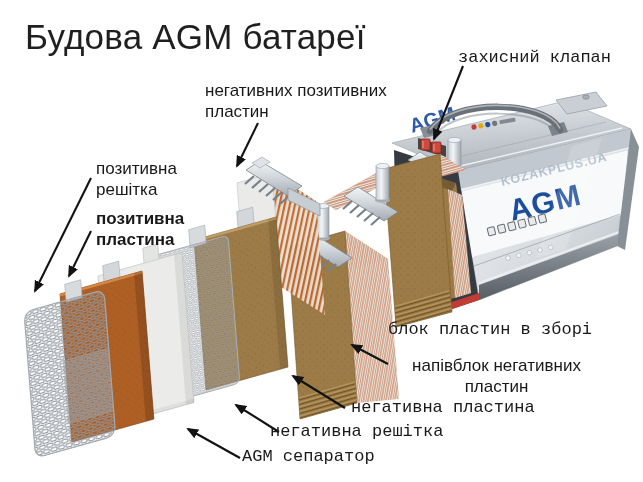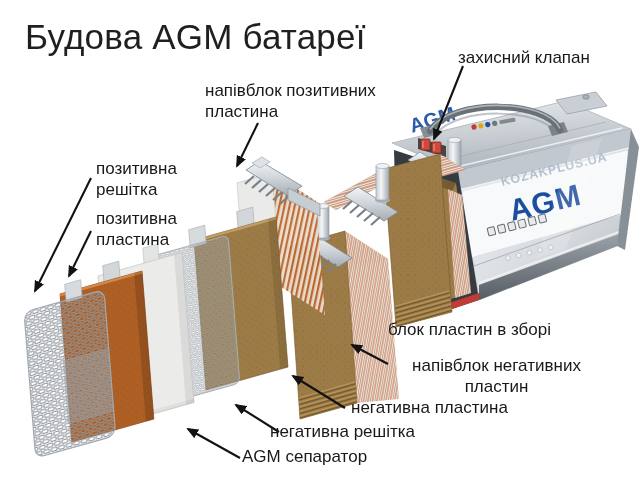--- a/index.html
+++ b/index.html
@@ -2,21 +2,21 @@
 <html><head>
 <meta charset="utf-8">
 <style>
   html,body{margin:0;padding:0;background:#fff;}
   .stage{position:relative;width:643px;height:482px;background:#ffffff;overflow:hidden;
          font-family:"Liberation Sans",sans-serif;}
   .stage svg{position:absolute;left:0;top:0;}
   .title{position:absolute;left:12px;top:4px;font-size:35px;font-weight:400;color:#1f1f1f;
          letter-spacing:0.2px;white-space:nowrap;}
   .lbl{position:absolute;font-size:17px;line-height:21px;color:#191919;}
-  .nw{white-space:nowrap;}
+  .nw{white-space:nowrap;font-family:Liberation Mono, monospace;}
 </style>
 </head>
 <body>
 
 <div class="stage">
 
 <svg width="643" height="482" viewBox="0 0 643 482">
   <defs>
     <marker id="ah" markerWidth="13" markerHeight="11" refX="10" refY="5" orient="auto" markerUnits="userSpaceOnUse">
       <path d="M0,0 L12,5 L0,10 Z" fill="#121212"></path>
@@ -279,25 +279,25 @@
     <path d="M345,408 L293,376" marker-end="url(#ah)"></path>
     <path d="M279,432 L236,405" marker-end="url(#ah)"></path>
     <path d="M240,458 L188,429" marker-end="url(#ah)"></path>
   </g>
 </svg>
 
   <h1 class="title" style="margin:13px;">Будова AGM батареї</h1>
 
   <div class="lbl nw" style="left:458px;top:47px;">захисний клапан</div>
 
-  <div class="lbl" style="left:205px;top:80px;width:200px;">напівблок позитивних пластина</div>
+  <div class="lbl" style="left:205px;top:80px;width:200px;">негативних позитивних пластин</div>
 
   <div class="lbl" style="left:96px;top:145px;width:115px;margin-top:13px;">позитивна решітка</div>
 
-  <div class="lbl" style="left:96px;top:208px;width:115px;">позитивна пластина</div>
+  <div class="lbl" style="left:96px;top:208px;width:115px;font-weight:bold;">позитивна пластина</div>
 
   <div class="lbl nw" style="left:388px;top:319px;">блок пластин в зборі</div>
 
   <div class="lbl" style="left:394px;top:355px;width:205px;text-align:center;">напівблок негативних пластин</div>
 
   <div class="lbl nw" style="left:351px;top:397px;text-align:center;">негативна пластина</div>
 
   <div class="lbl nw" style="left:270px;top:421px;">негативна решітка</div>
 
   <div class="lbl nw" style="left:242px;top:446px;">AGM сепаратор</div>

